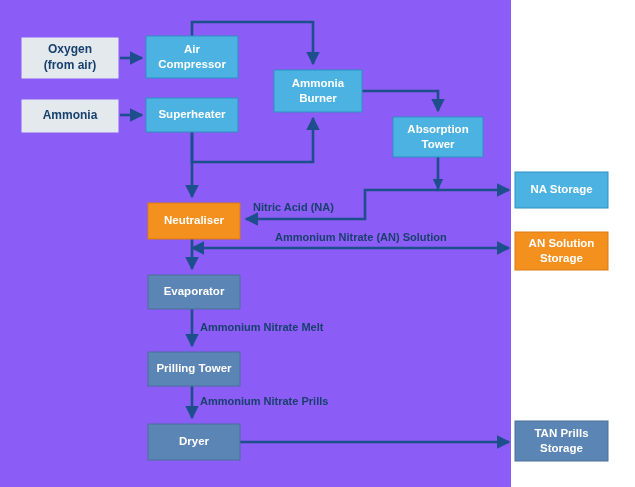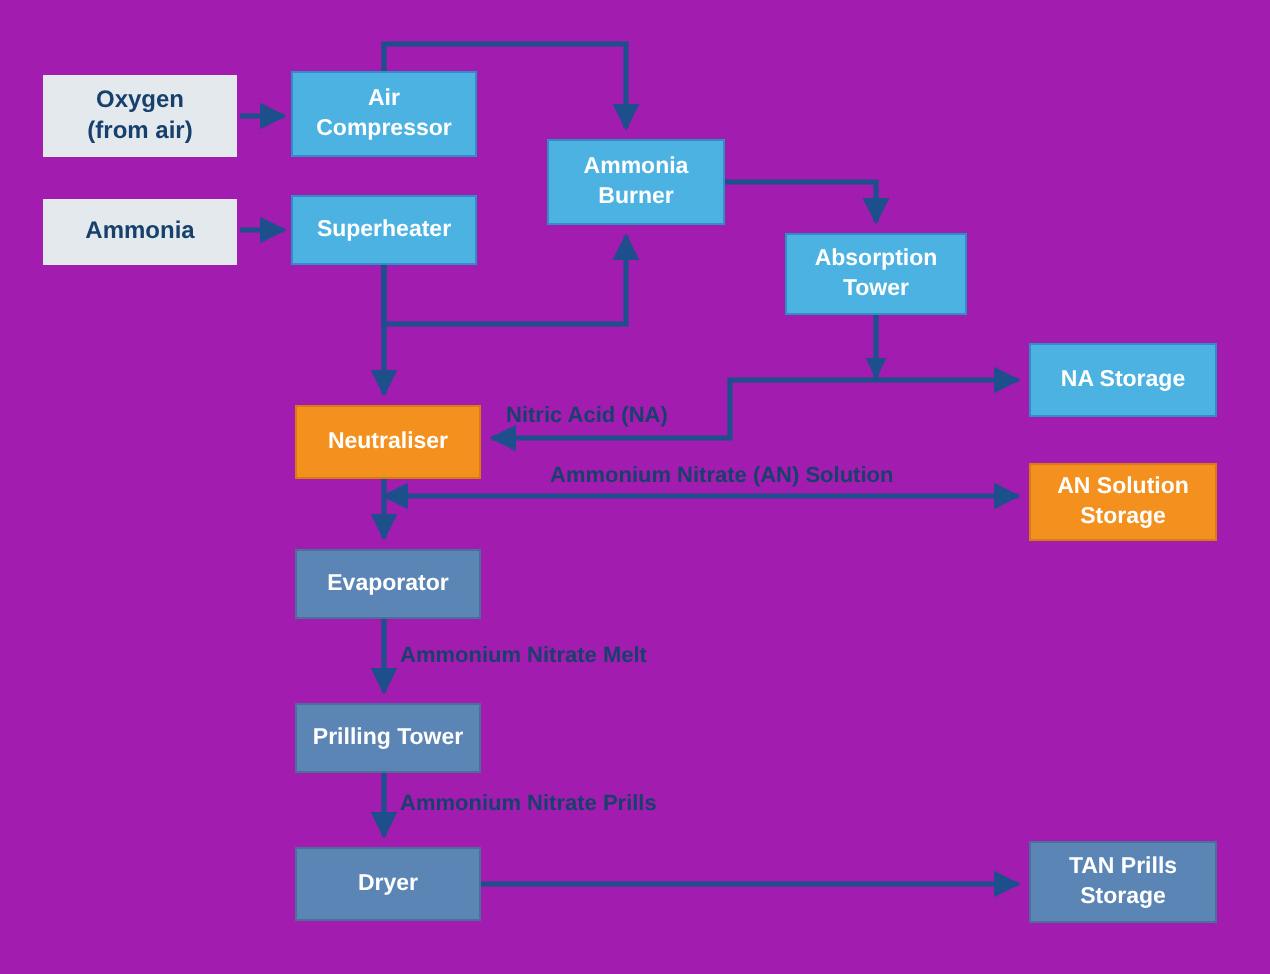--- a/index.html
+++ b/index.html
@@ -8,23 +8,23 @@
     background: #ffffff;
   }
   body {
     width: 635px;
     height: 487px;
     font-family: "Liberation Sans", sans-serif;
     overflow: hidden;
   }
   #diagram-root {
     position: relative;
-    width: 635px;
+    width: 511px;
     height: 487px;
-    background: #a21caf;
+    background: #8b5cf6;
   }
   svg.flow-canvas {
     display: block;
     width: 635px;
     height: 487px;
   }
   .node-rect {
     stroke-width: 1;
   }
   .node-label {

